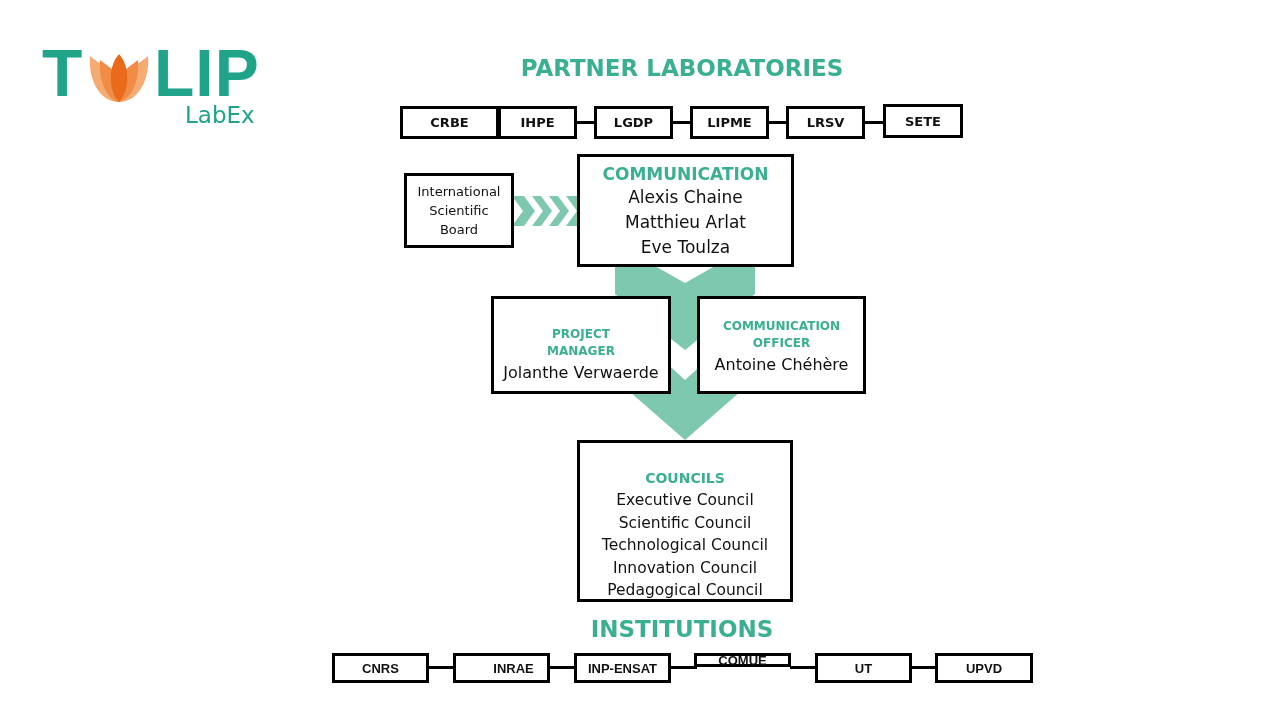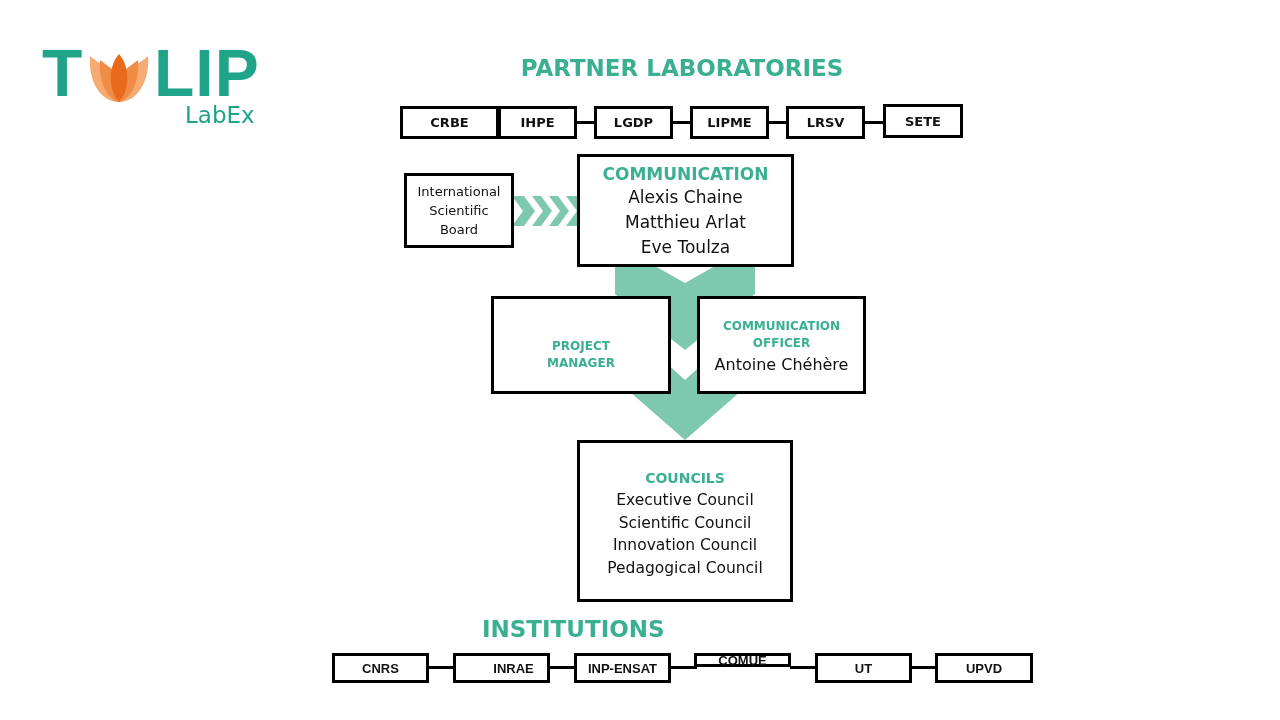--- a/index.html
+++ b/index.html
@@ -80,37 +80,39 @@
 <div class="box" style="left:577px;top:154px;width:217px;height:113px;justify-content:flex-start;padding-top:6px;">
   <span class="head teal" style="font-size:17px;line-height:22px;">COMMUNICATION</span>
   <span class="name">Alexis Chaine</span>
   <span class="name">Matthieu Arlat</span>
   <span class="name">Eve Toulza</span>
 </div>
 
 <div class="box" style="left:491px;top:296px;width:180px;height:98px;padding-top:20px;">
   <span class="head teal" style="font-size:12px;line-height:17px;">PROJECT</span>
   <span class="head teal" style="font-size:12px;line-height:17px;">MANAGER</span>
+  <span class="name" style="font-size:16px;">Jolanthe Verwaerde</span>
 </div>
 
 <div class="box" style="left:697px;top:296px;width:169px;height:98px;padding-top:4px;">
   <span class="head teal" style="font-size:12px;line-height:17px;">COMMUNICATION</span>
   <span class="head teal" style="font-size:12px;line-height:17px;">OFFICER</span>
   <span class="name" style="font-size:16px;">Antoine Chéhère</span>
 </div>
 
 <div class="box" style="left:577px;top:440px;width:216px;height:162px;justify-content:flex-start;padding-top:24px;">
   <span class="head teal" style="font-size:14px;line-height:22px;">COUNCILS</span>
   <span class="council">Executive Council</span>
   <span class="council">Scientific Council</span>
+  <span class="council">Technological Council</span>
   <span class="council">Innovation Council</span>
   <span class="council">Pedagogical Council</span>
 </div>
 
-<div class="abs head teal" style="left:482px;top:615px;width:400px;font-size:23px;line-height:28px;">INSTITUTIONS</div>
+<div class="abs head teal" style="left:482px;top:615px;width:400px;text-align:center;font-size:23px;line-height:28px;">INSTITUTIONS</div>
 
 <div>
   <div class="conn" style="left:427px;top:666px;width:28px;"></div>
   <div class="conn" style="left:548px;top:666px;width:28px;"></div>
   <div class="conn" style="left:669px;top:666px;width:28px;"></div>
   <div class="conn" style="left:790px;top:666px;width:28px;"></div>
   <div class="conn" style="left:910px;top:666px;width:28px;"></div>
   <div class="box node" style="left:332px;top:653px;width:97px;height:30px;font-family:'Liberation Sans',sans-serif;font-size:13px;">
       <span>CNRS</span>
     </div>

